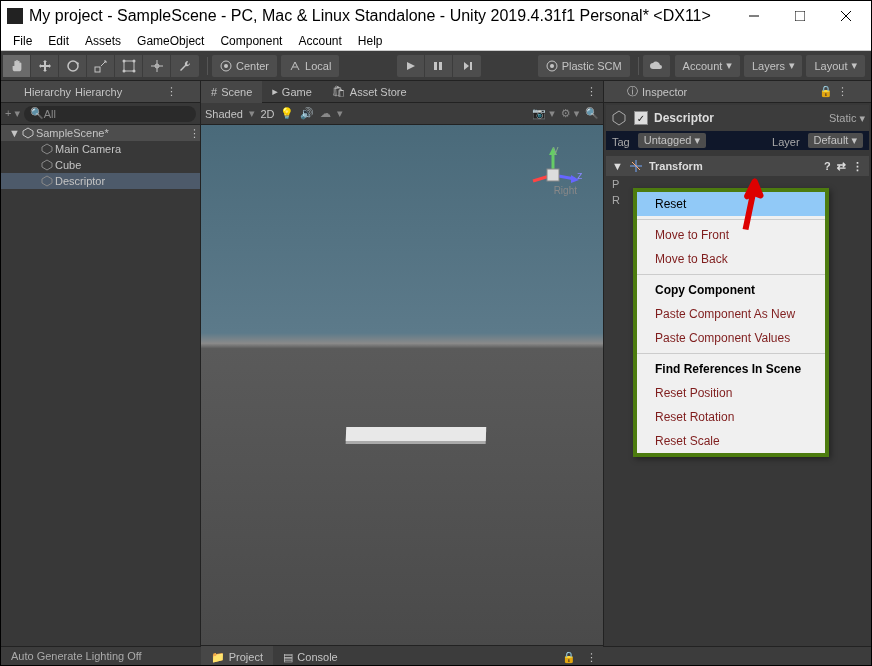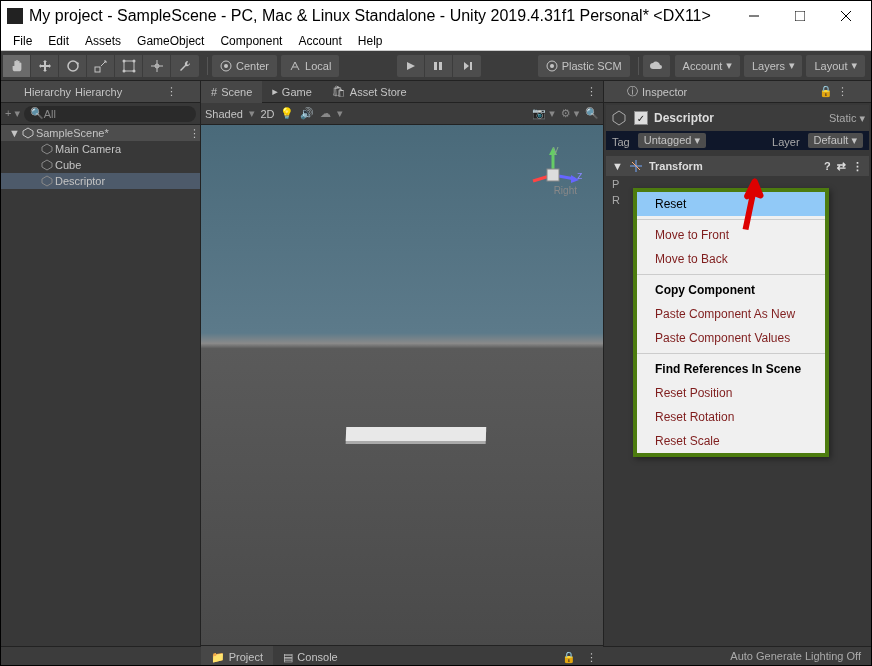--- a/index.html
+++ b/index.html
@@ -52,21 +52,21 @@
 .comp-row{display:flex;align-items:center;gap:6px;padding:2px 6px;color:#aaa}
 .ctx-menu{position:absolute;left:633px;top:188px;width:196px;background:#f0f0f0;border:4px solid #4d7c0f;box-shadow:2px 2px 6px rgba(0,0,0,.4);z-index:100}
 .ctx-item{padding:5px 18px;color:#000;font-size:12px}
 .ctx-item.hl{background:#91c9f7}
 .ctx-item.dis{color:#7f1d1d}
 .ctx-item.bold{font-weight:600}
 .ctx-sep{height:1px;background:#ccc;margin:3px 0}
 .arrow{position:absolute;left:726px;top:184px;z-index:101;color:#d00;font-size:42px;transform:rotate(-30deg)}
 .bottom{height:calc(100% - 567px);border-top:1px solid #222;display:flex;flex-direction:column}
 .btabs{height:22px;background:#3c3c3c;display:flex;align-items:center}
-.status{height:19px;background:#3c3c3c;display:flex;align-items:center;justify-content:flex-end;padding:0 10px;color:#aaa;border-top:1px solid #222}
+.status{height:19px;background:#3c3c3c;display:flex;align-items:center;padding:0 10px;color:#aaa;border-top:1px solid #222}
 svg{display:block}
 .sep{width:1px;height:18px;background:#555;margin:0 4px}
 .chk{width:14px;height:14px;background:#ddd;border:1px solid #888;display:flex;align-items:center;justify-content:center;color:#222;font-size:10px}
 </style>
 </head>
 <body>
 
 <div class="titlebar">
   <div class="title-icon"></div>
   <div class="title-text">My project - SampleScene - PC, Mac &amp; Linux Standalone - Unity 2019.4.31f1 Personal* &lt;DX11&gt;</div>

